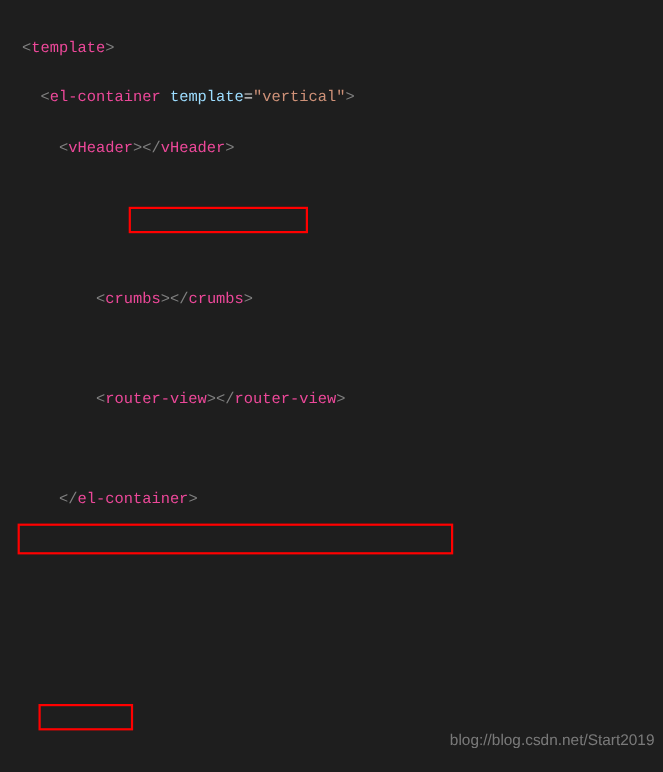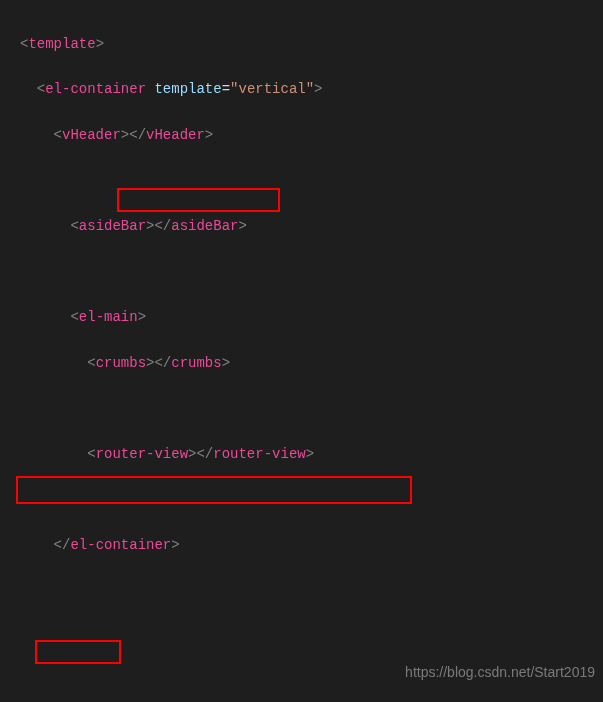--- a/index.html
+++ b/index.html
@@ -40,23 +40,21 @@
   }
 </style>
 </head>
 <body>
 
 <div class="code-area">
 <span class="line"><span class="tag-bracket">&lt;</span><span class="tag-name">template</span><span class="tag-bracket">&gt;</span></span>
 <span class="line">  <span class="tag-bracket">&lt;</span><span class="tag-name">el-container</span> <span class="attr-name">template</span><span class="punc">=</span><span class="attr-value">"vertical"</span><span class="tag-bracket">&gt;</span></span>
 <span class="line">    <span class="tag-bracket">&lt;</span><span class="tag-name">vHeader</span><span class="tag-bracket">&gt;&lt;/</span><span class="tag-name">vHeader</span><span class="tag-bracket">&gt;</span></span>
 <span class="line"></span>
-<span class="line">      <span class="tag-bracket">&lt;</span><span class="tag-name">asideBar</span><span class="tag-bracket">&gt;&lt;/</span><span class="tag-name">asideBar</span><span class="tag-bracket">&gt;</span></span>
 <span class="line"></span>
-<span class="line">      <span class="tag-bracket">&lt;</span><span class="tag-name">el-main</span><span class="tag-bracket">&gt;</span></span>
 <span class="line">        <span class="tag-bracket">&lt;</span><span class="tag-name">crumbs</span><span class="tag-bracket">&gt;&lt;/</span><span class="tag-name">crumbs</span><span class="tag-bracket">&gt;</span></span>
 <span class="line"></span>
 <span class="line">        <span class="tag-bracket">&lt;</span><span class="tag-name">router-view</span><span class="tag-bracket">&gt;&lt;/</span><span class="tag-name">router-view</span><span class="tag-bracket">&gt;</span></span>
 <span class="line"></span>
 <span class="line">    <span class="tag-bracket">&lt;/</span><span class="tag-name">el-container</span><span class="tag-bracket">&gt;</span></span>
 <span class="line"></span>
 
 
 
 
@@ -71,13 +69,13 @@
 
 
 
 
 </div>
 
 <div class="red-box-line" style="left:117px; top:188px; width:163px; height:24px;"></div>
 <div class="red-box-line" style="left:16px; top:476px; width:396px; height:28px;"></div>
 <div class="red-box-line" style="left:35px; top:640px; width:86px; height:24px;"></div>
 
-<div class="watermark">https://blog.csdn.net/Start2019</div>
+<div class="watermark">blog://blog.csdn.net/Start2019</div>
 
 </body></html>

